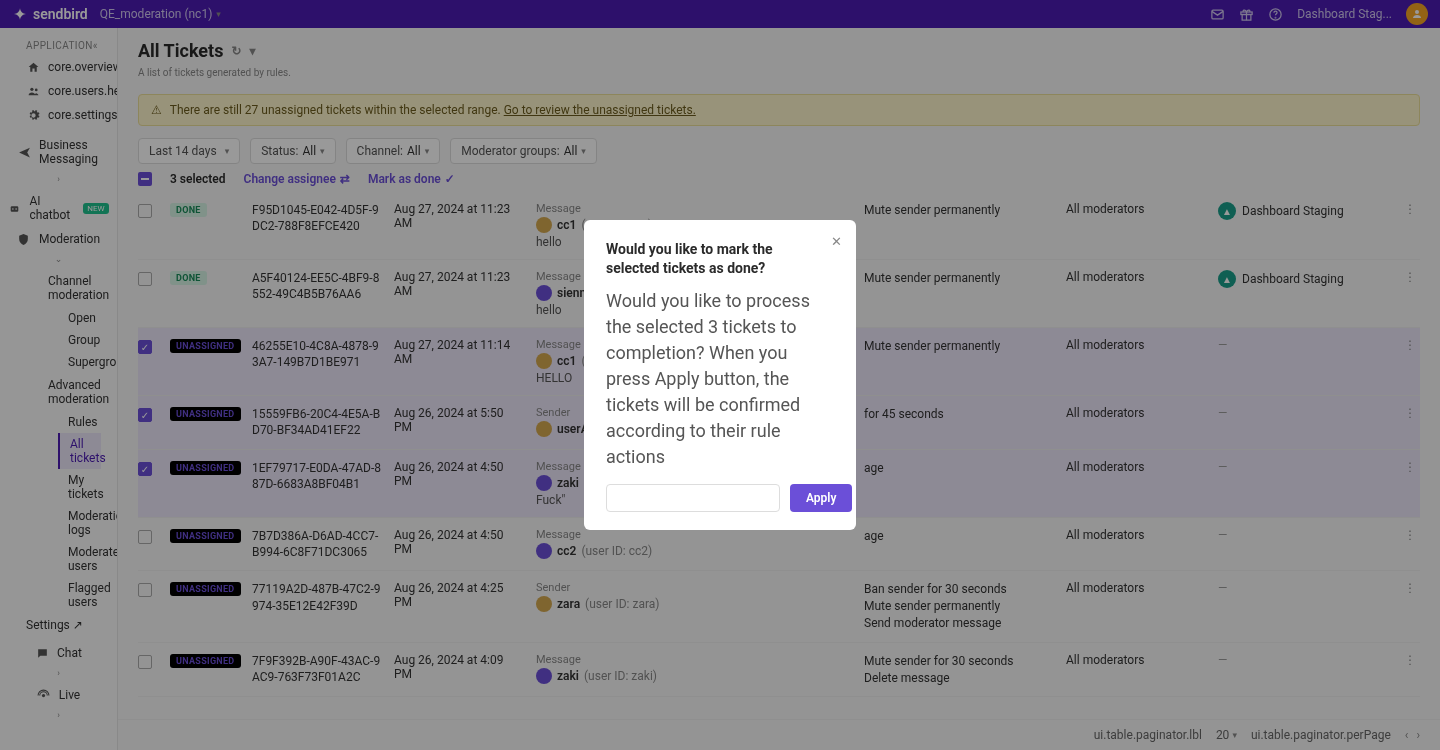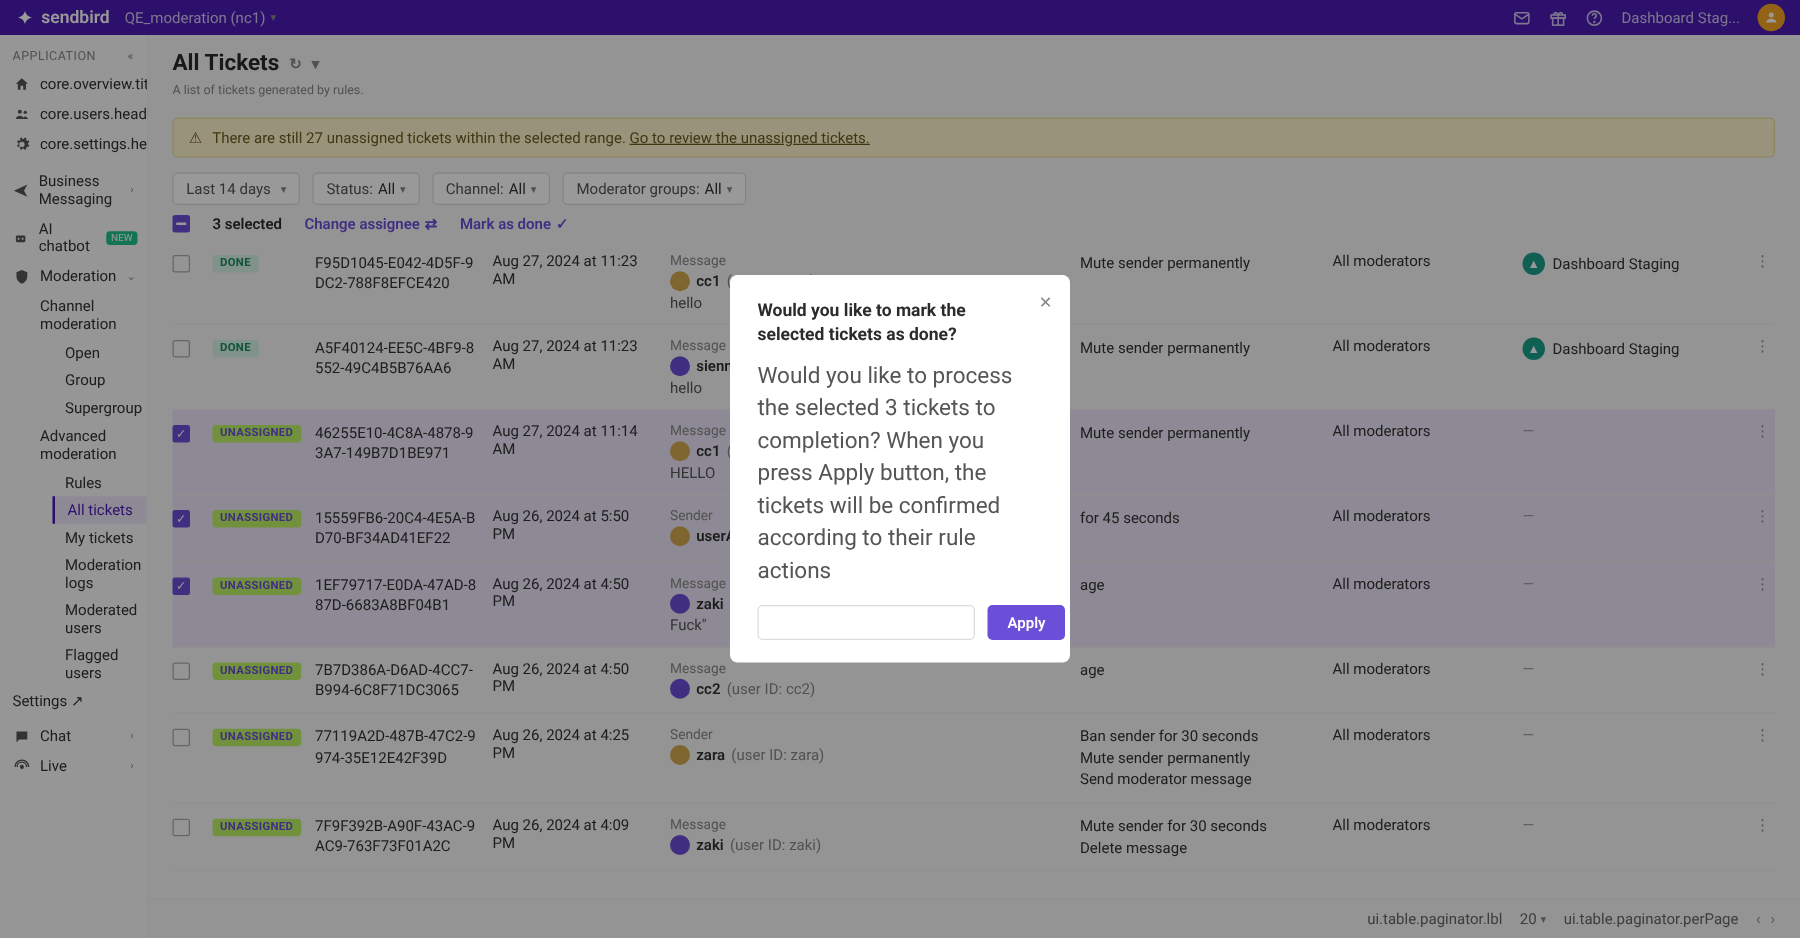--- a/index.html
+++ b/index.html
@@ -11,24 +11,24 @@
 .logo { display:flex; align-items:center; gap:5px; font-weight:600; font-size:14px; }
 .logo-icon { width:16px; height:16px; display:inline-flex; align-items:center; justify-content:center; }
 .app-name { margin-left:12px; color:#d0c6ee; font-size:12px; display:flex; align-items:center; gap:4px; }
 .header-right { margin-left:auto; display:flex; align-items:center; gap:14px; }
 .header-icon { color:#d0c6ee; cursor:pointer; display:inline-flex; }
 .header-user { color:#d0c6ee; font-size:12px; }
 .avatar-circle { width:22px; height:22px; border-radius:50%; background:#f5a623; display:flex; align-items:center; justify-content:center; color:#fff; font-size:11px; }
 
 
 .body { flex:1; display:flex; overflow:hidden; }
-.sidebar { width:118px; background:#fafafa; border-right:1px solid #e5e5e5; padding:8px 0; overflow-y:auto; font-size:12px; position:relative; }
+.sidebar { width:118px; background:#fafafa; border-right:1px solid #e5e5e5; padding:8px 16px; overflow-y:auto; font-size:12px; position:relative; }
 .sidebar-header { display:flex; justify-content:space-between; align-items:center; padding:4px 10px; color:#888; font-size:10px; letter-spacing:.4px; }
 .sidebar-item { display:flex; align-items:center; gap:8px; padding:5px 10px; cursor:pointer; color:#333; }
-.sidebar-item.expandable { justify-content:space-between; }
+.sidebar-item.expandable { justify-content:space-between;flex-direction:column; }
 .sidebar-item .icon { width:14px; height:14px; display:inline-flex; align-items:center; justify-content:center; color:#555; }
 .sidebar-sub { padding-left:28px; }
 .sidebar-sub .sidebar-item { padding:5px 10px 5px 4px; font-size:12px; }
 .sidebar-sub2 { padding-left:14px; }
 .sidebar-sub2 .sidebar-item { padding:4px 10px; font-size:12px; }
 .sidebar-item.active { background:#ece6f9; color:#4b1bb3; border-left:2px solid #4b1bb3; }
 .badge-new { background:#1fc18e; color:#fff; font-size:8px; padding:1px 4px; border-radius:3px; margin-left:4px; }
 .chev { font-size:9px; color:#888; }
 
 
@@ -54,21 +54,21 @@
 
 .table-wrap { flex:1; overflow-y:auto; padding:0 20px; margin-top:6px; }
 .row { display:flex; align-items:flex-start; border-bottom:1px solid #eee; padding:10px 0; gap:12px; font-size:12px; }
 .row.sel { background:#ece6f9; }
 .cell-cb { width:20px; padding-top:2px; }
 .cb { width:14px; height:14px; border:1.5px solid #aaa; border-radius:2px; cursor:pointer; display:flex; align-items:center; justify-content:center; }
 .cb.checked { background:#6b4fd8; border-color:#6b4fd8; color:#fff; font-size:10px; }
 .cell-status { width:70px; }
 .status-pill { font-size:9px; font-weight:700; padding:2px 6px; border-radius:3px; letter-spacing:.3px; }
 .status-pill.done { background:#d5f3e5; color:#1a8c5a; }
-.status-pill.unassigned { background:#bef264; color:#6b4fd8; }
+.status-pill.unassigned { background:#000000; color:#6b4fd8; }
 .cell-id { width:130px; color:#333; word-break:break-all; line-height:1.35; }
 .cell-date { width:130px; color:#333; }
 .cell-msg { flex:1; min-width:200px; }
 .msg-label { color:#888; font-size:11px; }
 .sender-line { display:flex; align-items:center; gap:5px; margin-top:2px; }
 .sav { width:16px; height:16px; border-radius:50%; background:#d4a84f; display:inline-block; }
 .sav.purple{ background:#6b4fd8; }
 .sname { font-weight:600; color:#333; }
 .sid { color:#888; }
 .msg-text { color:#555; margin-top:2px; }

